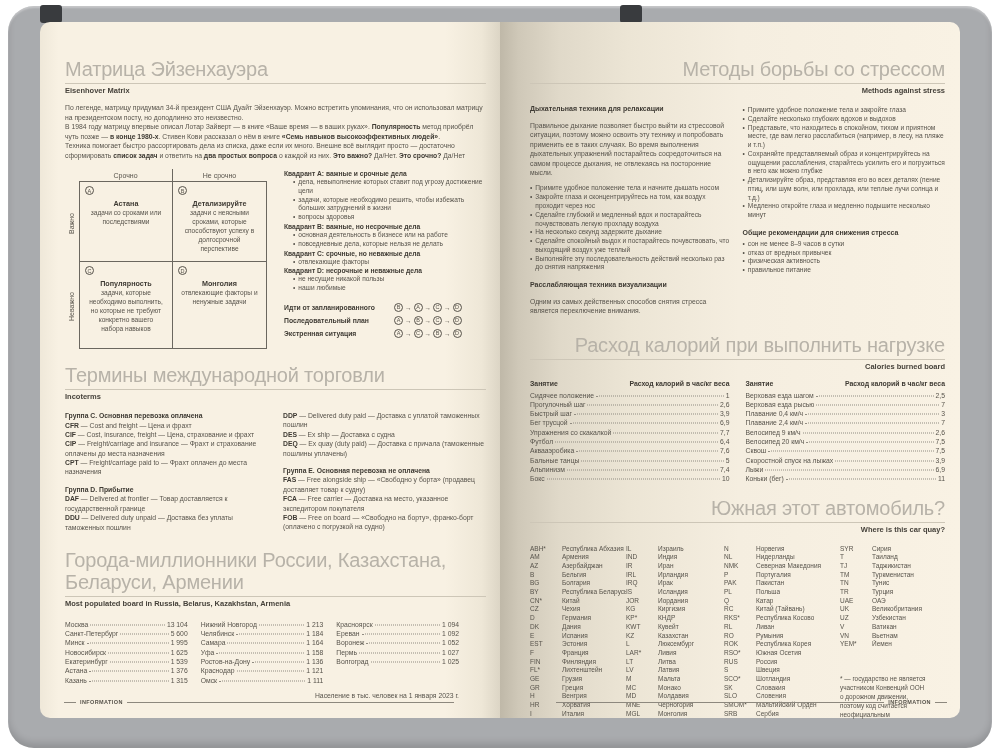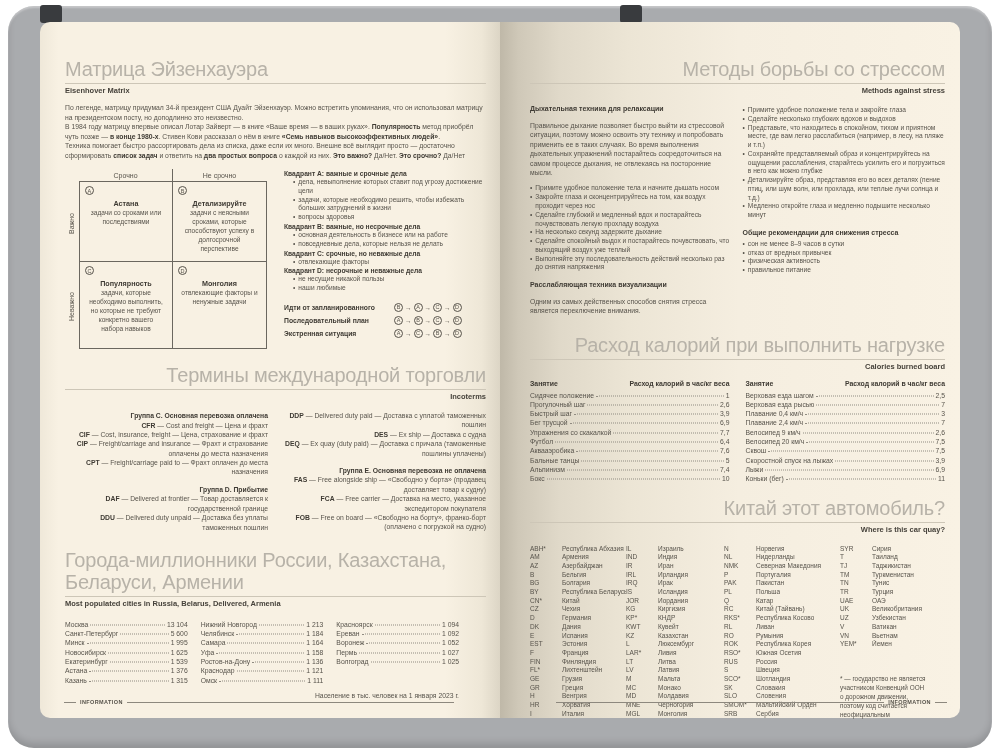--- a/index.html
+++ b/index.html
@@ -56,21 +56,21 @@
 
   .seqs { margin-top:10px; }
   .seq-row { display:flex; align-items:center; margin-top:4px; }
   .seq-label { width:110px; flex:none; font-weight:700; font-size:6.8px; color:#3e3a33; }
   .seq-steps { display:flex; align-items:center; }
   .seq-step { display:inline-flex; align-items:center; }
   .seq-arrow { font-size:6.5px; color:#57534b; margin:0 2px; }
   .seq-step:first-child .seq-arrow { display:none; }
 
   
-  .sec-incoterms { margin-top:15px;text-align:right; }
+  .sec-incoterms { margin-top:15px; }
   .inc-cols { display:flex; gap:15px; margin-top:10px; }
   .inc-col { flex:1; min-width:0; }
   .inc-head { font-weight:700; font-size:6.8px; line-height:1.4; margin-top:8px; }
   .inc-block:first-child .inc-head { margin-top:0; }
   .inc-head:empty { display:none; }
   .term { font-size:6.8px; line-height:1.38; color:#57534b; }
 
   
   .sec-cities { margin-top:17px; }
   .city-cols { display:flex; gap:13px; width:394px; margin-top:12px; }
@@ -337,21 +337,21 @@
               </div>
           </div>
         </div>
       </div>
     </section>
 
     <section class="sec-cities">
       <header>
         <div class="h1">Города-миллионники России, Казахстана, Беларуси, Армении</div>
         <div class="rule"></div>
-        <div class="sub">Most populated cities in Russia, Belarus, Delivered, Armenia</div>
+        <div class="sub">Most populated board in Russia, Belarus, Kazakhstan, Armenia</div>
       </header>
       <div class="city-cols">
         <div class="city-col">
 
         <div class="lrow">
               <span class="lname">Москва</span>
               <span class="ldots"></span>
               <span class="lval">13 104</span>
             </div>
             <div class="lrow">
@@ -678,21 +678,21 @@
                 <span class="ldots"></span>
                 <span class="lval">11</span>
               </div>
             </div>
         </div>
       </div>
     </section>
 
     <section class="sec-car">
       <header>
-        <div class="h1 ta-r">Китай этот автомобиль?</div>
+        <div class="h1 ta-r">Южная этот автомобиль?</div>
         <div class="rule"></div>
         <div class="sub ta-r">Where is this car quay?</div>
       </header>
       <div class="car-cols">
         <div class="car-col car-c1">
 
         <div class="crow">
               <span class="ccode">ABH*</span>
               <span class="cname">Республика Абхазия</span>
             </div>

